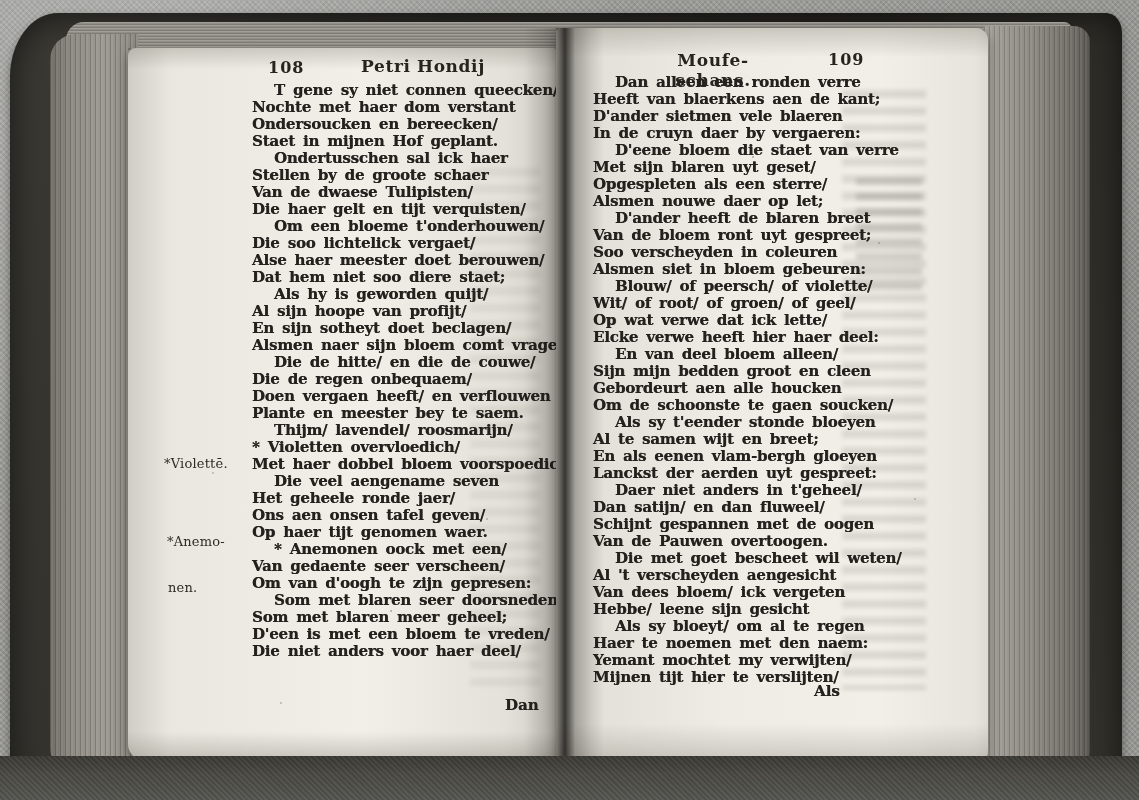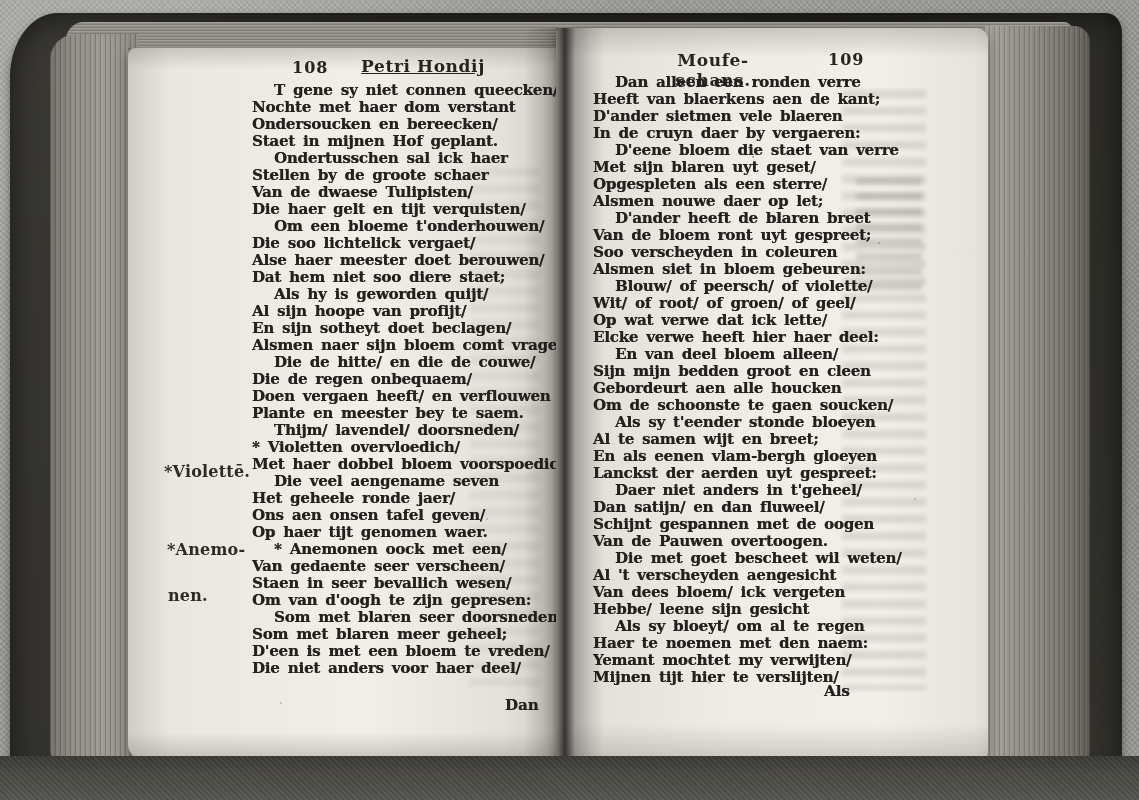--- a/index.html
+++ b/index.html
@@ -59,21 +59,21 @@
       linear-gradient(180deg,#3a3934 0%,#4a4943 40%,#555650 100%);}
 
   
   .pagenum{position:absolute;font-size:16px;font-weight:700;color:#26241f;letter-spacing:1px;}
   .runtitle{position:absolute;font-size:17px;font-weight:600;color:#26241f;letter-spacing:.6px;text-align:center;}
   .text-block{position:absolute;font-size:15px;line-height:17px;font-weight:700;color:#23211d;
     letter-spacing:-.2px;word-spacing:3px;text-shadow:.3px 0 0 rgba(35,33,29,.75);}
   .line{white-space:nowrap;}
   .line.indent{padding-left:22px;}
   .catchword{position:absolute;font-size:15px;font-weight:700;color:#23211d;text-shadow:.3px 0 0 rgba(35,33,29,.75);}
-  .margin-note{position:absolute;font-size:16px;font-weight:700;color:#2d2b27;letter-spacing:.2px;white-space:nowrap;margin-top:6px;}
+  .margin-note{position:absolute;font-size:13px;font-weight:400;color:#2d2b27;letter-spacing:.2px;white-space:nowrap;}
 
   
   .showthrough{position:absolute;pointer-events:none;filter:blur(2px);}
   .showthrough.a{left:286px;top:62px;width:84px;height:600px;
     background:repeating-linear-gradient(180deg, rgba(95,88,78,.15) 0 8px, rgba(95,88,78,0) 8px 17px);}
   .showthrough.b{left:300px;top:150px;width:66px;height:120px;
     background:repeating-linear-gradient(180deg, rgba(85,78,70,.20) 0 7px, rgba(85,78,70,0) 7px 15px);}
   .showthrough.c{left:342px;top:120px;width:70px;height:520px;
     background:repeating-linear-gradient(180deg, rgba(95,88,78,.08) 0 8px, rgba(95,88,78,0) 8px 17px);}
 
@@ -87,22 +87,22 @@
 <body>
 
 <div class="scene">
   <div class="fabric"></div>
   <div class="cover"></div>
   <div class="stack-top"></div>
   <div class="fore-edge left"></div>
   <div class="fore-edge right"></div>
 
   <div class="page page-left">
-    <span class="pagenum" style="left:140px;top:10px;margin-left:24px;">108</span>
-    <span class="runtitle" style="left:205px;top:8px;width:180px;text-decoration:underline;">Petri Hondij</span>
+    <span class="pagenum" style="left:140px;top:10px;">108</span>
+    <span class="runtitle" style="left:205px;top:8px;width:180px;">Petri Hondij</span>
     <div class="showthrough c"></div>
     <div class="text-block" style="left:124px;top:34px;width:300px;">
         <div class="line indent">T gene sy niet connen queecken/</div>
         <div class="line">Nochte met haer dom verstant</div>
         <div class="line">Ondersoucken en bereecken/</div>
         <div class="line">Staet in mijnen Hof geplant.</div>
         <div class="line indent">Ondertusschen sal ick haer</div>
         <div class="line">Stellen by de groote schaer</div>
         <div class="line">Van de dwaese Tulipisten/</div>
         <div class="line">Die haer gelt en tijt verquisten/</div>
@@ -111,30 +111,29 @@
         <div class="line">Alse haer meester doet berouwen/</div>
         <div class="line">Dat hem niet soo diere staet;</div>
         <div class="line indent">Als hy is geworden quijt/</div>
         <div class="line">Al sijn hoope van profijt/</div>
         <div class="line">En sijn sotheyt doet beclagen/</div>
         <div class="line">Alsmen naer sijn bloem comt vragen:</div>
         <div class="line indent">Die de hitte/ en die de couwe/</div>
         <div class="line">Die de regen onbequaem/</div>
         <div class="line">Doen vergaen heeft/ en verflouwen</div>
         <div class="line">Plante en meester bey te saem.</div>
-        <div class="line indent">Thijm/ lavendel/ doorsneden/</div>
+        <div class="line indent">Thijm/ lavendel/ roosmarijn/</div>
         <div class="line">* Violetten overvloedich/</div>
         <div class="line">Met haer dobbel bloem voorspoedich;</div>
         <div class="line indent">Die veel aengename seven</div>
         <div class="line">Het geheele ronde jaer/</div>
         <div class="line">Ons aen onsen tafel geven/</div>
         <div class="line">Op haer tijt genomen waer.</div>
         <div class="line indent">* Anemonen oock met een/</div>
         <div class="line">Van gedaente seer verscheen/</div>
-        <div class="line">Staen in seer bevallich wesen/</div>
         <div class="line">Om van d'oogh te zijn gepresen:</div>
         <div class="line indent">Som met blaren seer doorsneden/</div>
         <div class="line">Som met blaren meer geheel;</div>
         <div class="line">D'een is met een bloem te vreden/</div>
         <div class="line">Die niet anders voor haer deel/</div>
       </div>
     <div class="catchword" style="left:377px;top:648px;">Dan</div>
     <div class="margin-note" style="left:36px;top:408px;">*Violettē.</div>
     <div class="margin-note" style="left:39px;top:486px;">*Anemo-</div>
     <div class="margin-note" style="left:40px;top:532px;">nen.</div>
@@ -177,19 +176,19 @@
         <div class="line">Van de Pauwen overtoogen.</div>
         <div class="line indent">Die met goet bescheet wil weten/</div>
         <div class="line">Al 't verscheyden aengesicht</div>
         <div class="line">Van dees bloem/ ick vergeten</div>
         <div class="line">Hebbe/ leene sijn gesicht</div>
         <div class="line indent">Als sy bloeyt/ om al te regen</div>
         <div class="line">Haer te noemen met den naem:</div>
         <div class="line">Yemant mochtet my verwijten/</div>
         <div class="line">Mijnen tijt hier te verslijten/</div>
       </div>
-    <div class="catchword" style="left:268px;top:654px;">Als</div>
+    <div class="catchword" style="left:258px;top:654px;">Als</div>
     <div class="specks"></div>
   </div>
 
   <div class="gutter"></div>
   <div class="bottom-band"></div>
 </div>
 
 </body></html>

